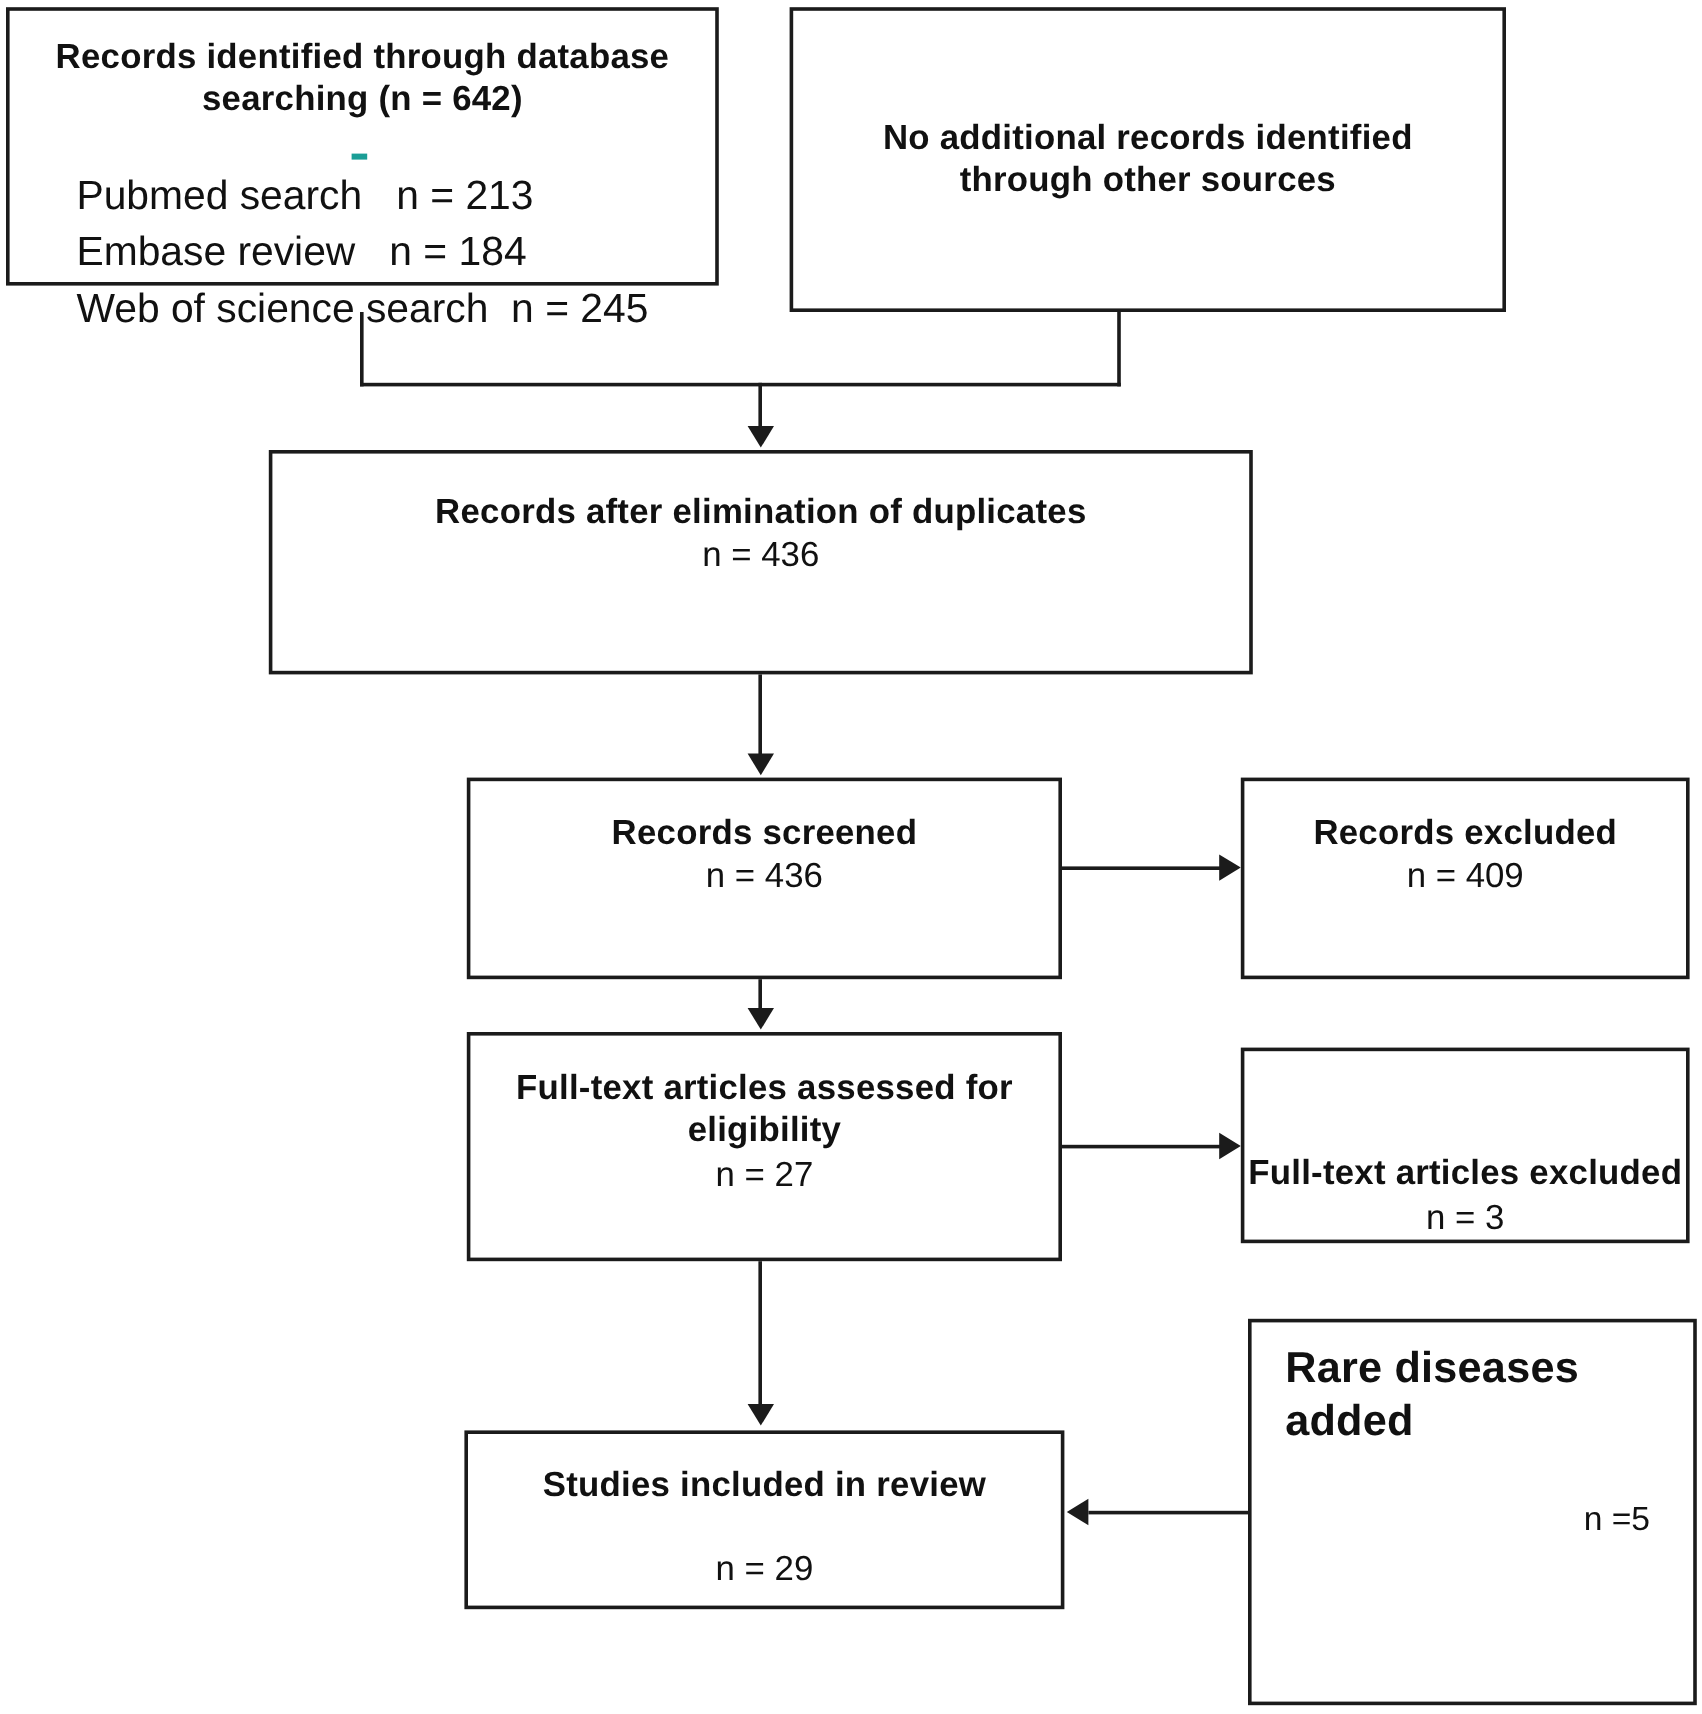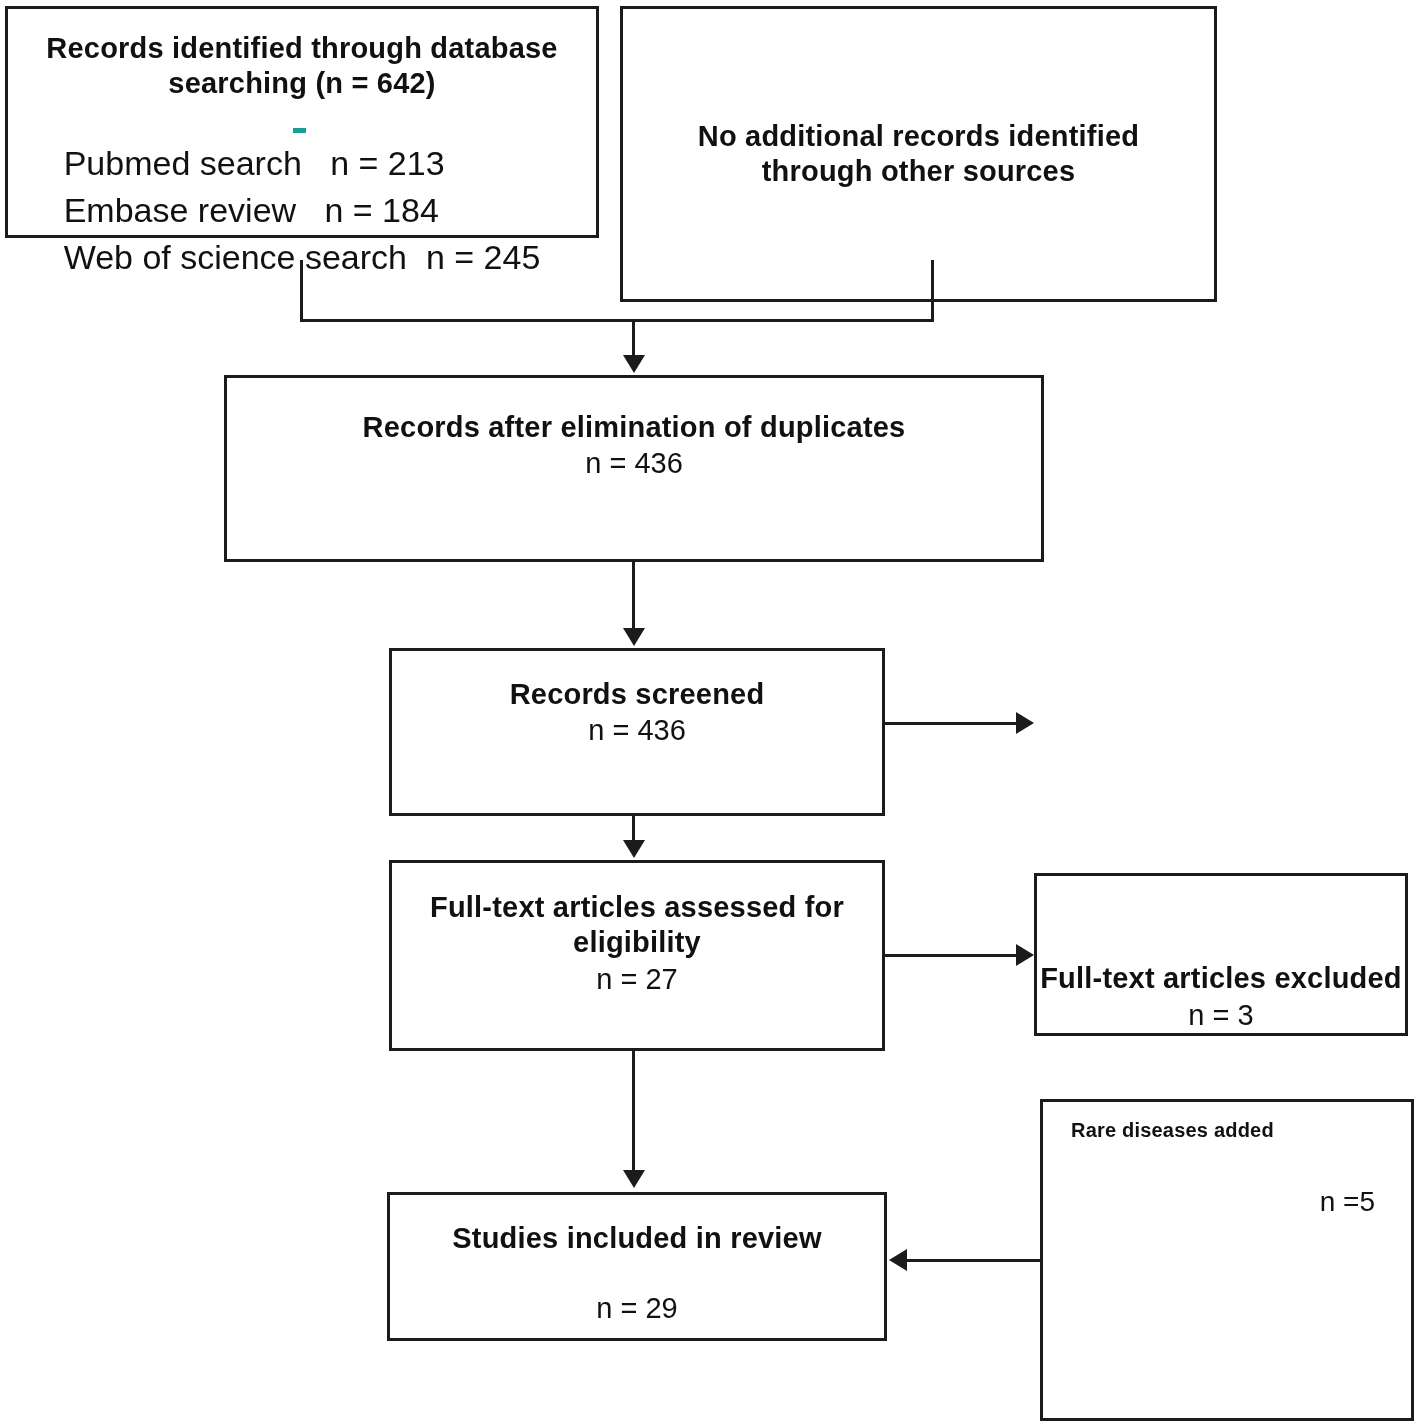--- a/index.html
+++ b/index.html
@@ -58,21 +58,21 @@
   .srch-row .num { display: inline-block; }
   .teal-dash {
     position: absolute;
     left: 293px; top: 128px;
     width: 13px; height: 5px;
     background: #1a9e96;
   }
 
   
   #box-other {
-    left: 620px; top: 6px; width: 597px; height: 296px;
+    left: 658px; top: 6px; width: 597px; height: 254px;
   }
   #box-other .ttl { width: 540px; }
 
   
   #box-dupes {
     left: 224px; top: 375px; width: 820px; height: 187px;
     justify-content: flex-start;
     padding-top: 32px;
   }
 
@@ -116,21 +116,21 @@
   #box-rare {
     left: 1040px; top: 1099px; width: 374px; height: 322px;
     align-items: stretch;
     justify-content: flex-start;
     padding: 16px 14px 0 14px;
     text-align: left;
   }
   #box-rare .ttl {
     text-align: left;
     padding-left: 14px;
-    font-size: 20px;
+    font-size: 36px;
   }
   .rare-list {
     margin-top: 36px;
     font-size: 28px;
     line-height: 1.42;
     white-space: nowrap;
   }
   .rare-item { display: block; }
   .rare-item .dash {
     display: inline-block;
@@ -215,20 +215,24 @@
   <div class="arrow-down" style="left:623px; top:628px;"></div>
 
   <div class="box" id="box-screened">
     <div class="ttl">Records screened</div>
     <div class="nline">n = 436</div>
   </div>
 
   <div class="ln hl" style="left:885px; top:722px; width:134px;"></div>
   <div class="arrow-right" style="left:1016px; top:712px;"></div>
 
+  <div class="box" id="box-rec-excl">
+    <div class="ttl">Records excluded</div>
+    <div class="nline">n = 409</div>
+  </div>
 
   <div class="ln vl" style="left:632px; top:816px; height:30px;"></div>
   <div class="arrow-down" style="left:623px; top:840px;"></div>
 
   <div class="box" id="box-fulltext">
     <div class="ttl">Full-text articles assessed for eligibility</div>
     <div class="nline">n = 27</div>
   </div>
 
   <div class="ln hl" style="left:885px; top:954px; width:134px;"></div>

